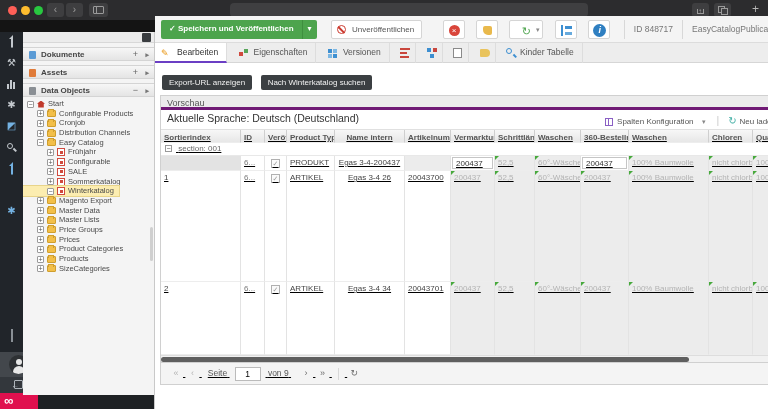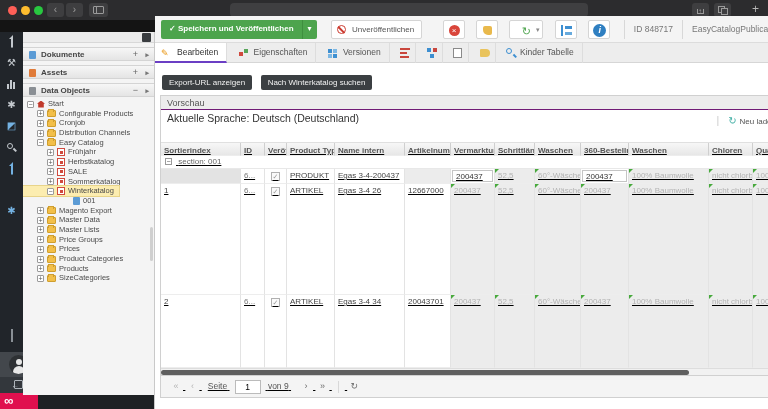--- a/index.html
+++ b/index.html
@@ -137,39 +137,39 @@
   .tagic{ position:absolute; left:6px; top:6px; width:10px; height:8px; background:#e9c35c; border-radius:1px 4px 4px 1px;}
   .mag { position:absolute; left:5px; top:5px; }
   .mag b{ position:absolute; width:6px; height:6px; border:1.5px solid #3d8fd1; border-radius:50%; display:block;}
   .mag i{ position:absolute; left:7px; top:7px; width:4px; height:1.5px; background:#3d8fd1; transform:rotate(45deg); display:block;}
 
   #actions { padding:8px 0 0 7px; }
   .darkbtn { display:inline-block; height:15px; background:#3b3f42; color:#f2f2f2; font-size:8px; line-height:15px;
     padding:0 7px; border-radius:2px; margin-right:4px;}
 
   #panel { margin:5px 0 0 5px; width:608px; border:1px solid #d0d0d0; border-right:none; position:relative;}
-  #panel-head { height:14px; background:#ececec; border-bottom:1px solid #701a75; font-size:9px; color:#555; line-height:14px; padding-left:6px;}
-  #lang-row { height:33px; background:#fff; border-bottom:1px solid #e0e0e0; font-size:10.5px; color:#333; line-height:17px; padding-left:6px; position:relative; white-space:nowrap;}
+  #panel-head { height:14px; background:#ececec; border-bottom:3px solid #701a75; font-size:9px; color:#555; line-height:14px; padding-left:6px;}
+  #lang-row { height:20px; background:#fff; border-bottom:1px solid #e0e0e0; font-size:10.5px; color:#333; line-height:17px; padding-left:6px; position:relative; white-space:nowrap;}
   #lang-tools { position:absolute; right:-8px; top:2px; height:13px; white-space:nowrap;}
   #col-config { display:inline-block; font-size:8px; color:#555; line-height:13px; padding:0 14px 0 14px; position:relative;}
   #col-config .grid-ic{ position:absolute; left:2px; top:3px; width:8px; height:8px; border:1px solid #8a5fc4;}
   #col-config .grid-ic::after{ content:""; position:absolute; left:2px; top:0; width:1px; height:6px; background:#8a5fc4;}
   #col-config .cd{ position:absolute; right:2px; top:0; color:#888; font-size:7px;}
   #lang-sep { display:inline-block; color:#ccc; margin:0 6px;}
   #reload-link { display:inline-block; font-size:8px; color:#555; line-height:13px;}
   #reload-link .rl{ color:#45b0a6; font-size:10px; margin-right:3px;}
 
   
   #grid { width:608px; position:relative; overflow:hidden; background:#fff;text-decoration:underline;}
   .grow { display:flex; width:652px; }
   .gc { flex:none; padding:2px 3px; border-right:1px solid #e3e3e3; overflow:hidden; white-space:nowrap;
     font-size:8px; color:#444; position:relative;}
   .ghead .gc { background:linear-gradient(#f7f7f7,#e7e7e7); border-right:1px solid #cfcfcf; border-bottom:1px solid #c9c9c9;
     color:#555; font-weight:bold; height:13px; padding-top:2.5px;}
-  .w0{width:80px;} .w1{width:24px;} .w2{width:22px;} .w3{width:48px;} .w4{width:70px;} .w5{width:46px;}
+  .w0{width:80px;} .w1{width:24px;} .w2{width:22px;} .w3{width:48px;} .w4{width:70px;text-align:center;} .w5{width:46px;}
   .w6{width:44px;} .w7{width:40px;} .w8{width:46px;} .w9{width:48px;} .w10{width:80px;} .w11{width:44px;} .w12{width:60px;}
   #group-row { height:13px; border-bottom:1px solid #e8e8e8; font-size:8px; color:#666; line-height:12px; padding-left:4px; background:#fff;}
   #group-row .ex{ display:inline-block; width:7px; height:7px; border:1px solid #9a9a9a; background:#fff; font-size:7px;
     line-height:5px; text-align:center; color:#555; vertical-align:middle; margin-right:4px;}
   .r-short .gc{ height:15px; }
   .r-tall1 .gc{ height:111px; }
   .r-tall2 .gc{ height:73px; }
   .grow .gc{ border-bottom:1px solid #ededed; }
   .g { background:#ececec; color:#b3b3b3; }
   .inh::before{ content:""; position:absolute; left:0; top:0; border-top:4px solid #47a93c; border-right:4px solid transparent;}
@@ -288,25 +288,24 @@
     <span class="arrow">▸</span>
   </div>
 
   <div id="nodes">
     <div class="tn lv0"><span class="ex">−</span><span class="nic ni-home"></span><span>Start</span></div>
     <div class="tn lv1"><span class="ex">+</span><span class="nic ni-folder"></span><span>Configurable Products</span></div>
     <div class="tn lv1"><span class="ex">+</span><span class="nic ni-folder"></span><span>Cronjob</span></div>
     <div class="tn lv1"><span class="ex">+</span><span class="nic ni-folder"></span><span>Distribution Channels</span></div>
     <div class="tn lv1"><span class="ex">−</span><span class="nic ni-folder"></span><span>Easy Catalog</span></div>
     <div class="tn lv2"><span class="ex">+</span><span class="nic ni-red"></span><span>Frühjahr</span></div>
-    <div class="tn lv2"><span class="ex">+</span><span class="nic ni-red"></span><span>Herbstkatalog</span></div>
+    <div class="tn lv2"><span class="ex">+</span><span class="nic ni-red"></span><span>Configurable</span></div>
     <div class="tn lv2"><span class="ex">+</span><span class="nic ni-red"></span><span>SALE</span></div>
     <div class="tn lv2"><span class="ex">+</span><span class="nic ni-red"></span><span>Sommerkatalog</span></div>
     <div class="tn lv2 sel"><span class="ex">−</span><span class="nic ni-red"></span><span>Winterkatalog</span></div>
-    <div class="tn lv3"><span class="ex"></span><span class="nic ni-blue"></span><span>001</span></div>
     <div class="tn lv1"><span class="ex">+</span><span class="nic ni-folder"></span><span>Magento Export</span></div>
     <div class="tn lv1"><span class="ex">+</span><span class="nic ni-folder"></span><span>Master Data</span></div>
     <div class="tn lv1"><span class="ex">+</span><span class="nic ni-folder"></span><span>Master Lists</span></div>
     <div class="tn lv1"><span class="ex">+</span><span class="nic ni-folder"></span><span>Price Groups</span></div>
     <div class="tn lv1"><span class="ex">+</span><span class="nic ni-folder"></span><span>Prices</span></div>
     <div class="tn lv1"><span class="ex">+</span><span class="nic ni-folder"></span><span>Product Categories</span></div>
     <div class="tn lv1"><span class="ex">+</span><span class="nic ni-folder"></span><span>Products</span></div>
     <div class="tn lv1"><span class="ex">+</span><span class="nic ni-folder"></span><span>SizeCategories</span></div>
   </div>
   <div id="tree-scroll"></div>
@@ -351,20 +350,21 @@
   <div id="actions">
     <span class="darkbtn">Export-URL anzeigen</span>
     <span class="darkbtn">Nach Winterkatalog suchen</span>
   </div>
 
   <div id="panel">
     <div id="panel-head">Vorschau</div>
     <div id="lang-row">
       <span>Aktuelle Sprache: Deutsch (Deutschland)</span>
       <span id="lang-tools">
+        <span id="col-config"><span class="grid-ic"></span><span>Spalten Konfiguration</span><span class="cd">▾</span></span>
         <span id="lang-sep">|</span>
         <span id="reload-link"><span class="rl">↻</span><span>Neu laden</span></span>
       </span>
     </div>
 
     <div id="grid">
       <div class="grow ghead">
         <div class="gc w0">Sortierindex</div>
         <div class="gc w1">ID</div>
         <div class="gc w2">Veröf</div>
@@ -408,21 +408,21 @@
       </div>
 
       <div class="grow r-tall1">
         <div class="gc w0">1</div>
         <div class="gc w1 idtxt">6...</div>
         <div class="gc w2">
             <div class="cb">✓</div>
           </div>
         <div class="gc w3">ARTIKEL</div>
         <div class="gc w4">Egas 3-4 26</div>
-        <div class="gc w5">12667000</div>
+        <div class="gc w5">20043700</div>
         <div class="gc w6 g inh">200437</div>
         <div class="gc w7 g inh">52,5</div>
         <div class="gc w8 g inh">60°-Wäsche</div>
         <div class="gc w9 g inh">200437</div>
         <div class="gc w10 g inh">100% Baumwolle</div>
         <div class="gc w11 g inh">nicht chlorbar</div>
         <div class="gc w12 g inh">100% Baumwolle</div>
       </div>
 
       <div class="grow r-tall2">

